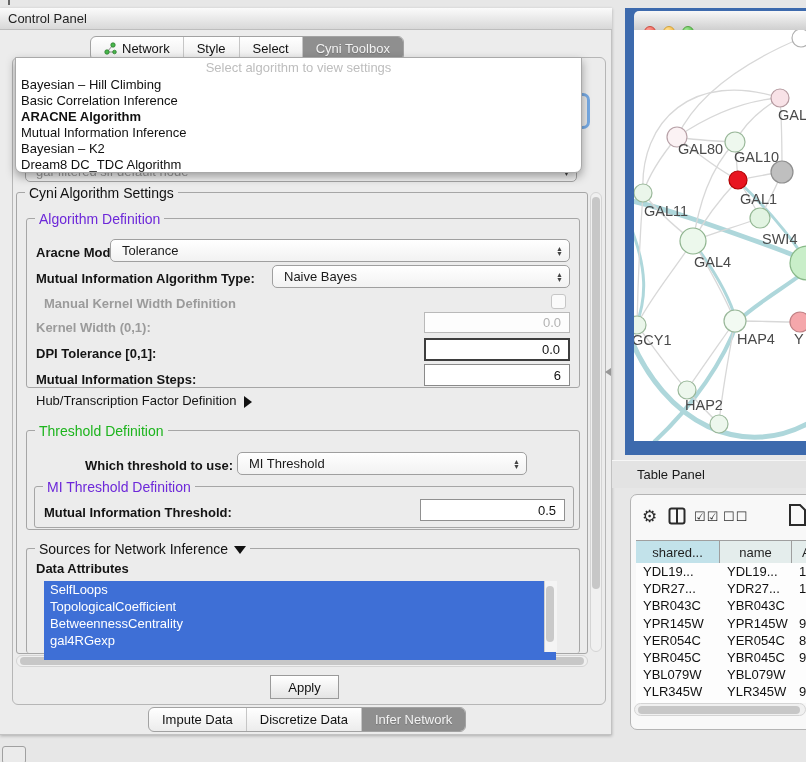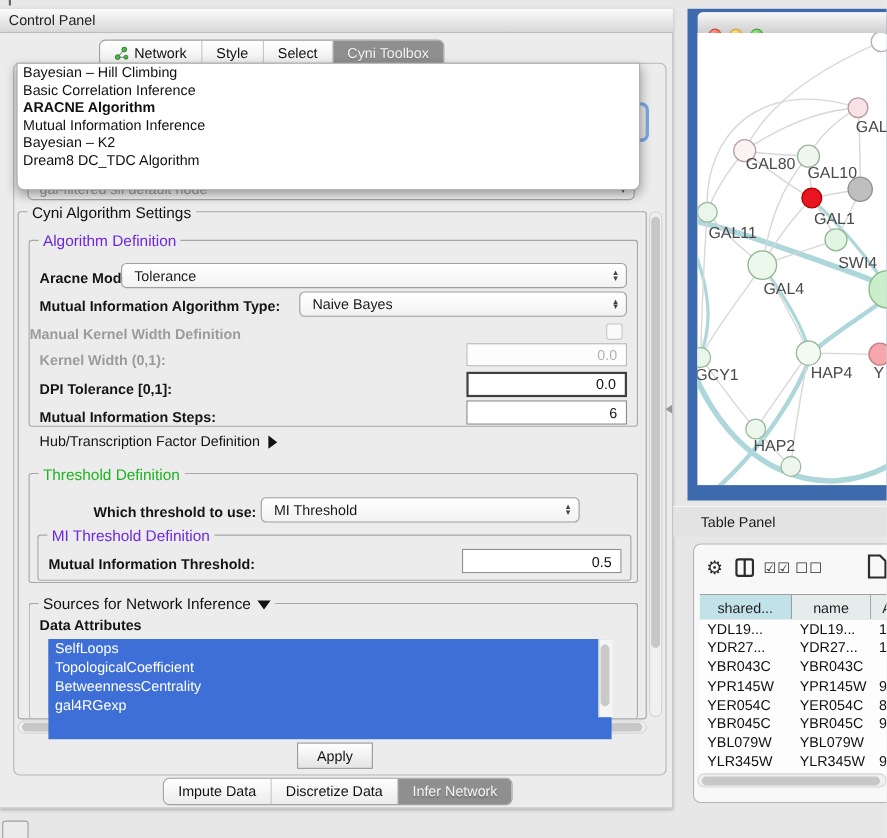--- a/index.html
+++ b/index.html
@@ -48,21 +48,21 @@
   .arrows{position:absolute;right:6px;top:50%;transform:translateY(-50%);display:flex;flex-direction:column;
           font-size:7px;line-height:5px;color:#444}
   .field{position:absolute;background:#fff;font-size:13px;color:#111;display:flex;align-items:center;
          justify-content:flex-end;padding-right:8px;box-sizing:border-box;border:1px solid #8a8a8a}
   .field.dis{border:1px solid #b9b9b9;color:#b2b2b2;background:#fdfdfd}
   .field.dark{border:2px solid #3e3e3e}
   .checkbox{position:absolute;width:13px;height:13px;border:1px solid #c6c6c6;border-radius:3px;background:#fafafa}
   .tri-right{display:inline-block;width:0;height:0;border-left:8px solid #111;border-top:6px solid transparent;border-bottom:6px solid transparent;margin-left:8px;vertical-align:middle}
   .tri-down{display:inline-block;width:0;height:0;border-top:8px solid #111;border-left:6px solid transparent;border-right:6px solid transparent;margin-left:6px;vertical-align:middle}
   
-  #attrlist{left:44px;top:581px;width:512px;height:91px;background:#3e6fd6;overflow:hidden;z-index:2}
+  #attrlist{left:44px;top:581px;width:512px;height:79px;background:#3e6fd6;overflow:hidden;z-index:2}
   #attrlist .item{height:17px;line-height:17px;padding-left:6px;font-size:13px;color:#fff;background:#3e6fd6}
   #attrscroll{left:544px;top:581px;width:12px;height:71px;background:#f4f4f4;border-left:1px solid #cfcfcf;z-index:3}
   #attrthumb{left:546px;top:586px;width:8px;height:56px;background:#c9c9c9;border-radius:4px;z-index:4}
   
   .sbar{position:absolute;background:#f0f0f0;border:1px solid #d4d4d4;border-radius:7px;box-sizing:border-box}
   .sthumb{position:absolute;background:#c7c7c7;border-radius:6px}
   
   #applybtn{left:270px;top:675px;width:67px;height:22px;border:1px solid #9a9a9a;border-radius:0;
             background:linear-gradient(#ffffff,#e4e4e4);display:flex;align-items:center;justify-content:center;
             font-size:13px;color:#111}
@@ -128,20 +128,21 @@
 <div id="bluefrag" class="abs"></div>
 <div id="bgcombo" class="abs">
   <span>gal-filtered sif default node</span>
   <span class="arrows">
       <span>▲</span>
       <span>▼</span>
     </span>
 </div>
 
 <div id="popup" class="abs">
+  <div class="ph">Select algorithm to view settings</div>
   <div class="opt">Bayesian – Hill Climbing</div>
   <div class="opt">Basic Correlation Inference</div>
   <div class="opt bold">ARACNE Algorithm</div>
   <div class="opt">Mutual Information Inference</div>
   <div class="opt">Bayesian – K2</div>
   <div class="opt">Dream8 DC_TDC Algorithm</div>
 </div>
 
 <div class="group" style="left:16px;top:192px;width:570px;height:460px">
   <span class="gtitle">Cyni Algorithm Settings</span>
@@ -159,21 +160,21 @@
     </span>
 </div>
 <span class="lbl" style="left:36px;top:271px">Mutual Information Algorithm Type:</span>
 <div class="combo" style="left:272px;top:265px;width:298px;height:23px">
   <span>Naive Bayes</span>
   <span class="arrows">
       <span>▲</span>
       <span>▼</span>
     </span>
 </div>
-<span class="lbl dis" style="left:27px;top:296px">Manual Kernel Width Definition</span>
+<span class="lbl dis" style="left:44px;top:296px">Manual Kernel Width Definition</span>
 <div class="checkbox" style="left:551px;top:294px"></div>
 <span class="lbl dis" style="left:36px;top:320px">Kernel Width (0,1):</span>
 <div class="field dis" style="left:424px;top:312px;width:146px;height:21px">
   <span>0.0</span>
 </div>
 <span class="lbl" style="left:36px;top:346px">DPI Tolerance [0,1]:</span>
 <div class="field dark" style="left:424px;top:338px;width:146px;height:23px">
   <span>0.0</span>
 </div>
 <span class="lbl" style="left:36px;top:372px">Mutual Information Steps:</span>

